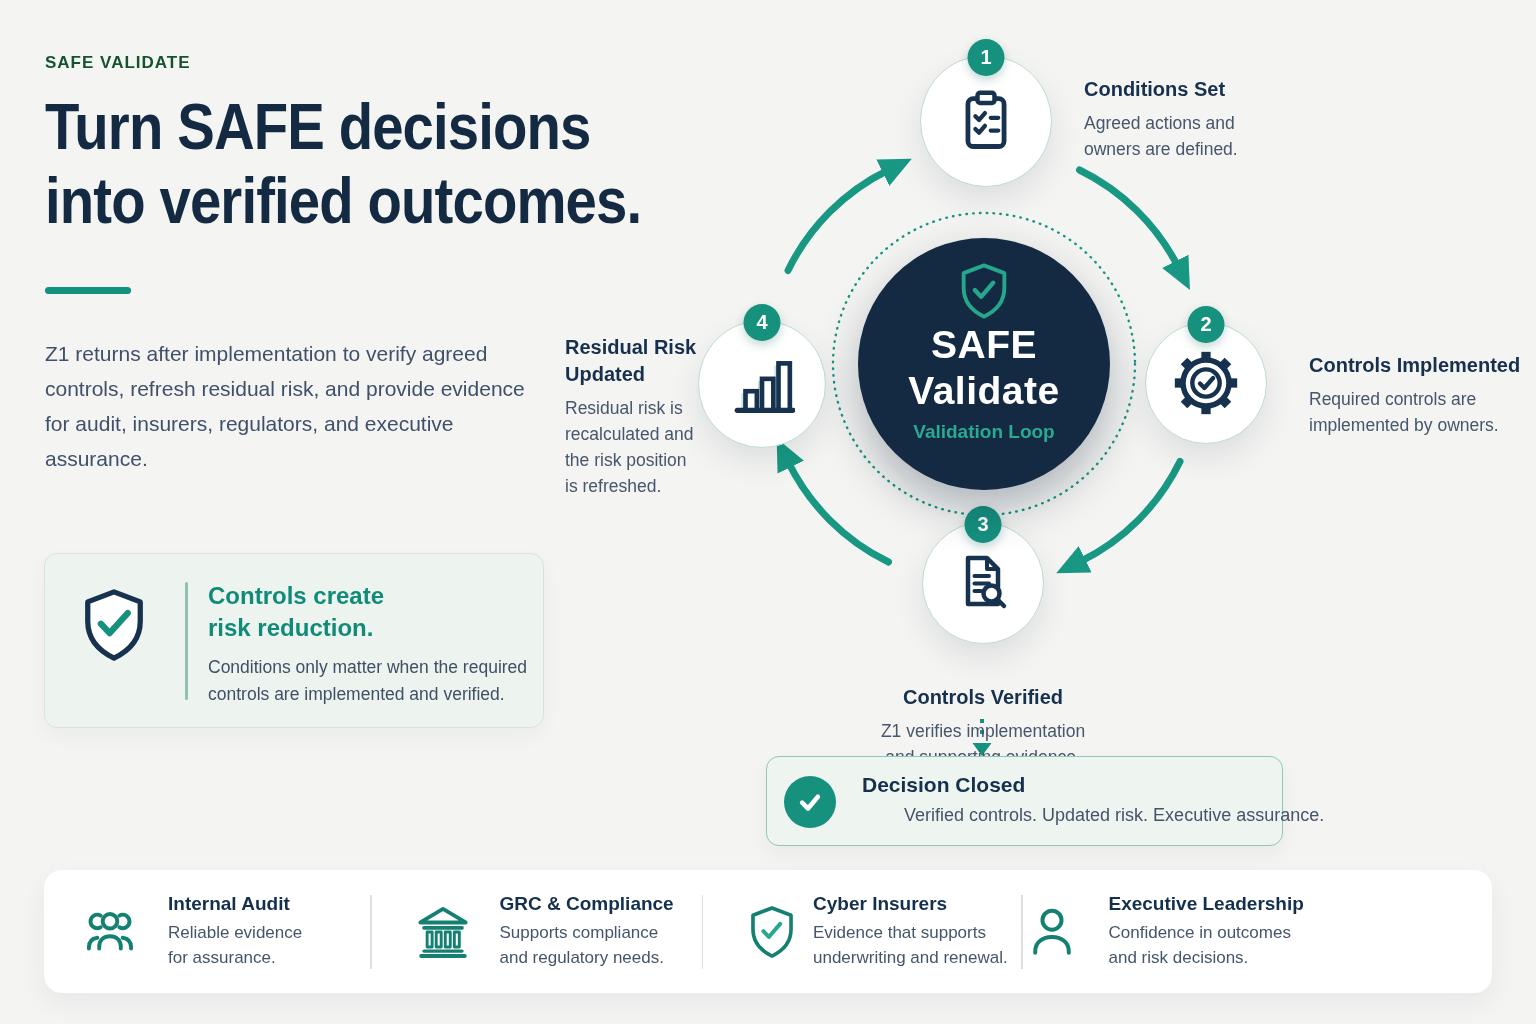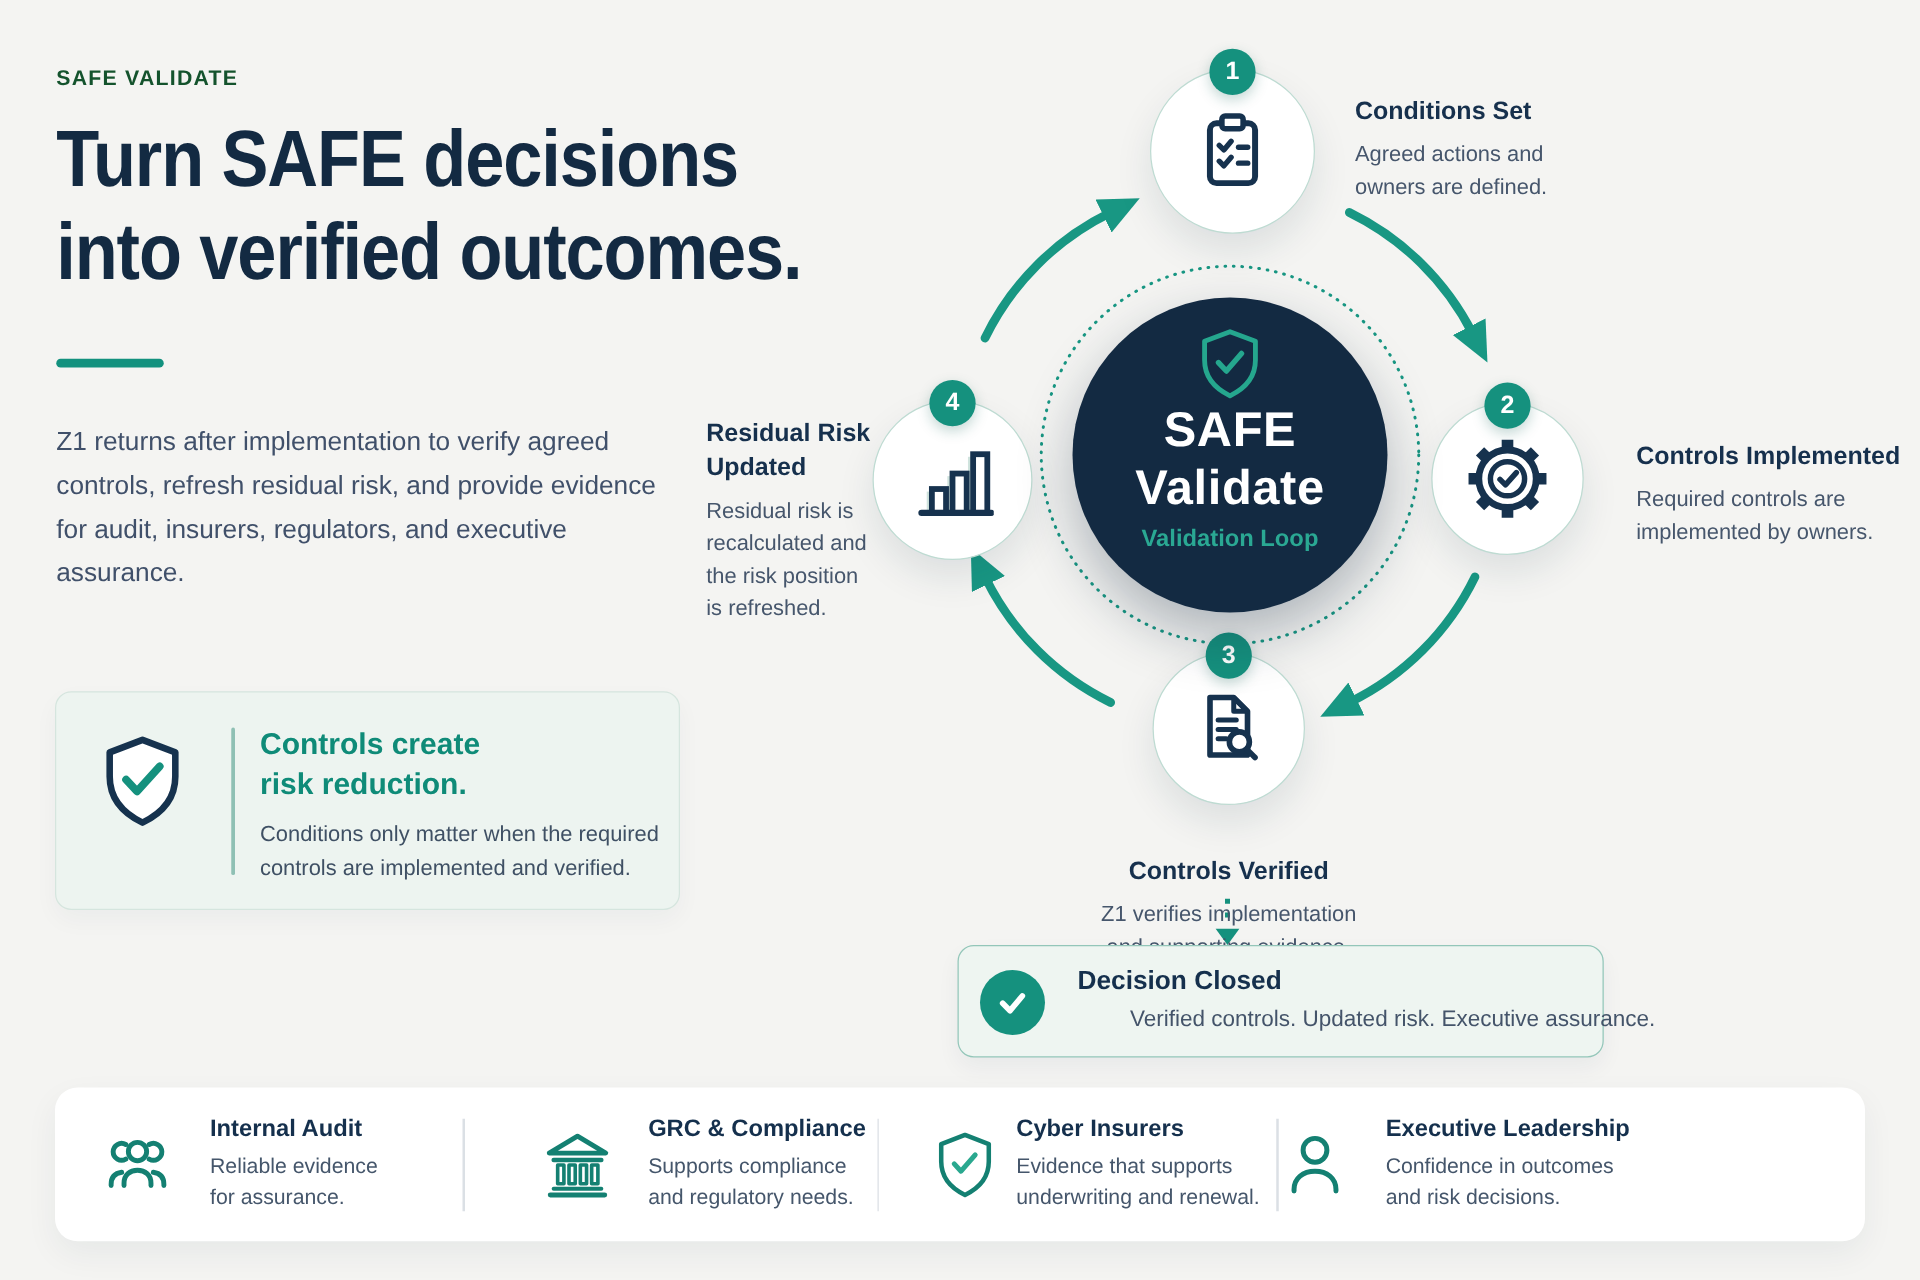--- a/index.html
+++ b/index.html
@@ -74,21 +74,21 @@
     left:44px; top:870px; width:1448px; height:123px;
     background:#fff; border-radius:18px;
     box-shadow:0 10px 26px rgba(20,45,70,.06);
     display:flex; align-items:center; padding-left:36px;
   }
   .aud-item { display:flex; align-items:center; gap:28px; height:100%; }
   .aud-item .txt { display:flex; flex-direction:column; }
   .aud-title { font-size:19px; font-weight:700; color:#15304d; margin-bottom:5px; }
   .aud-body  { font-size:17px; line-height:25.5px; color:#45566b; }
   .aud-divider { width:1.5px; height:74px; background:#dbe0e5; align-self:center; }
-  .w1{width:290px;} .w2{width:330px; padding-left:61px;} .w3{width:318px; padding-left:40px;gap:12px;} .w4{width:360px; }
+  .w1{width:290px;} .w2{width:330px; padding-left:42px;} .w3{width:318px; padding-left:40px;gap:12px;} .w4{width:360px; }
 </style>
 </head>
 <body>
 
 <div class="canvas">
 
   <svg class="abs" style="left:0;top:0" width="1536" height="1024" viewBox="0 0 1536 1024">
     <defs>
       <marker id="ah" markerUnits="strokeWidth" markerWidth="5.5" markerHeight="4.6" refX="0.9" refY="2.1" orient="auto">
         <path d="M0 0 L4.6 2.1 L0 4.2 Z" fill="#189783"></path>

